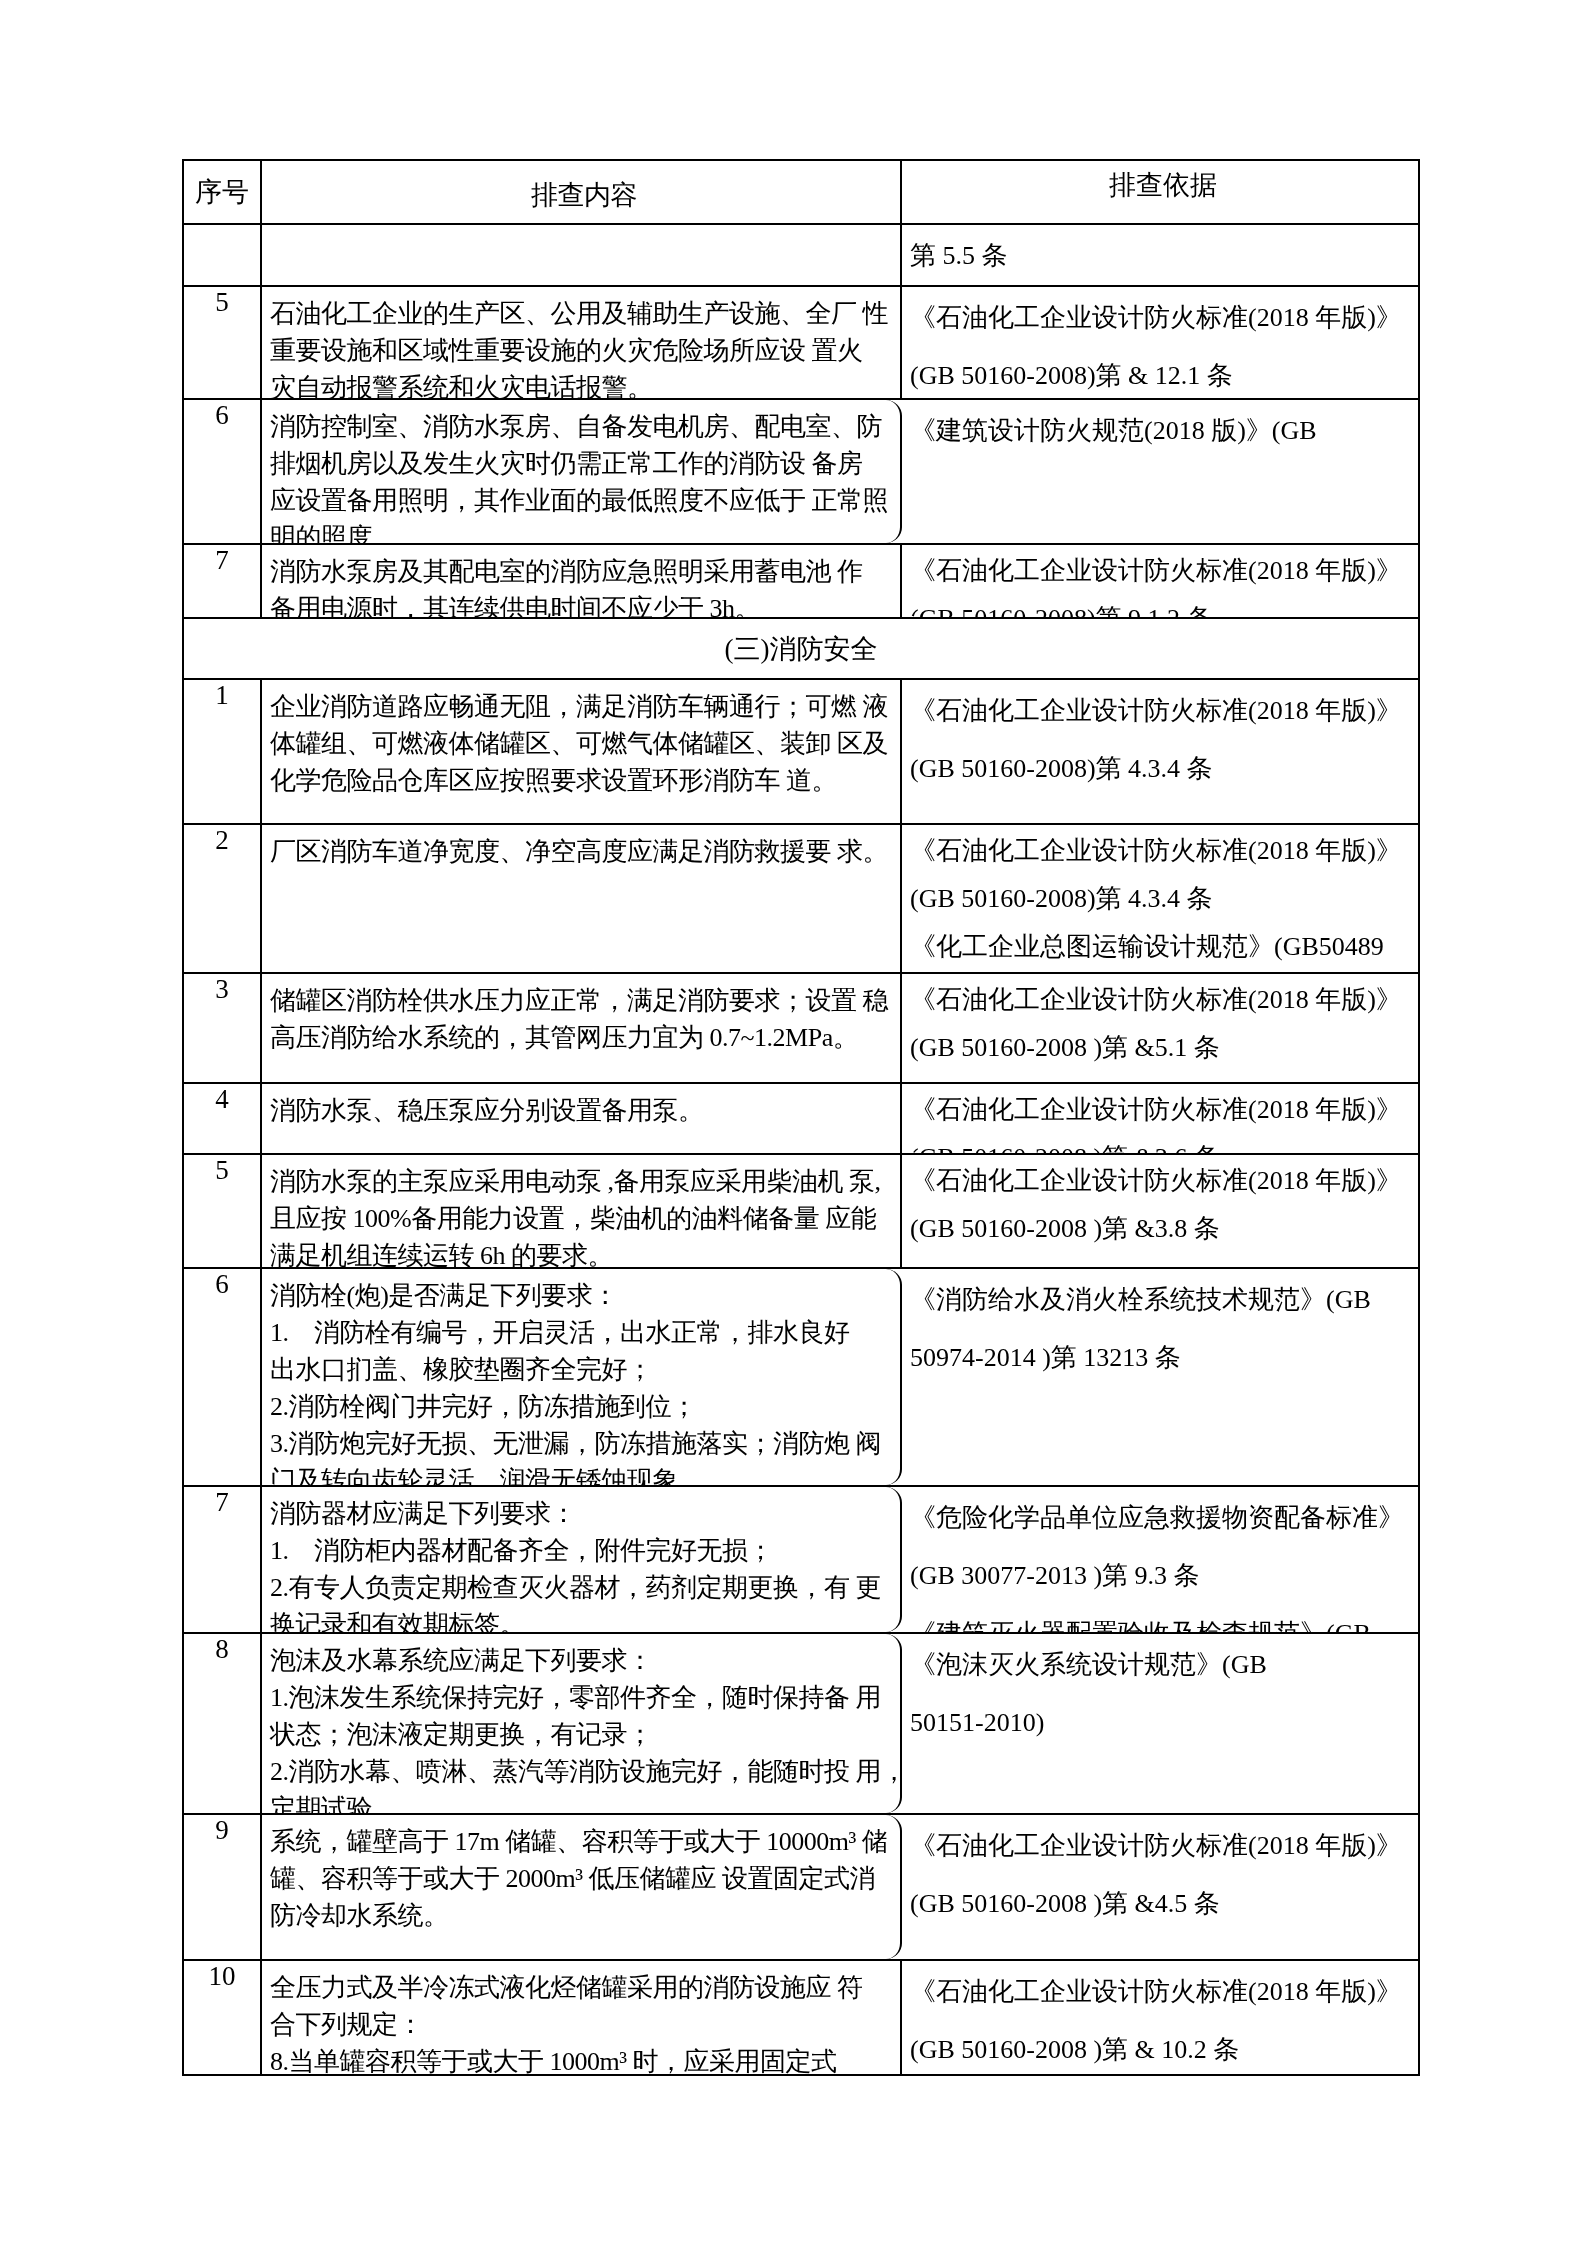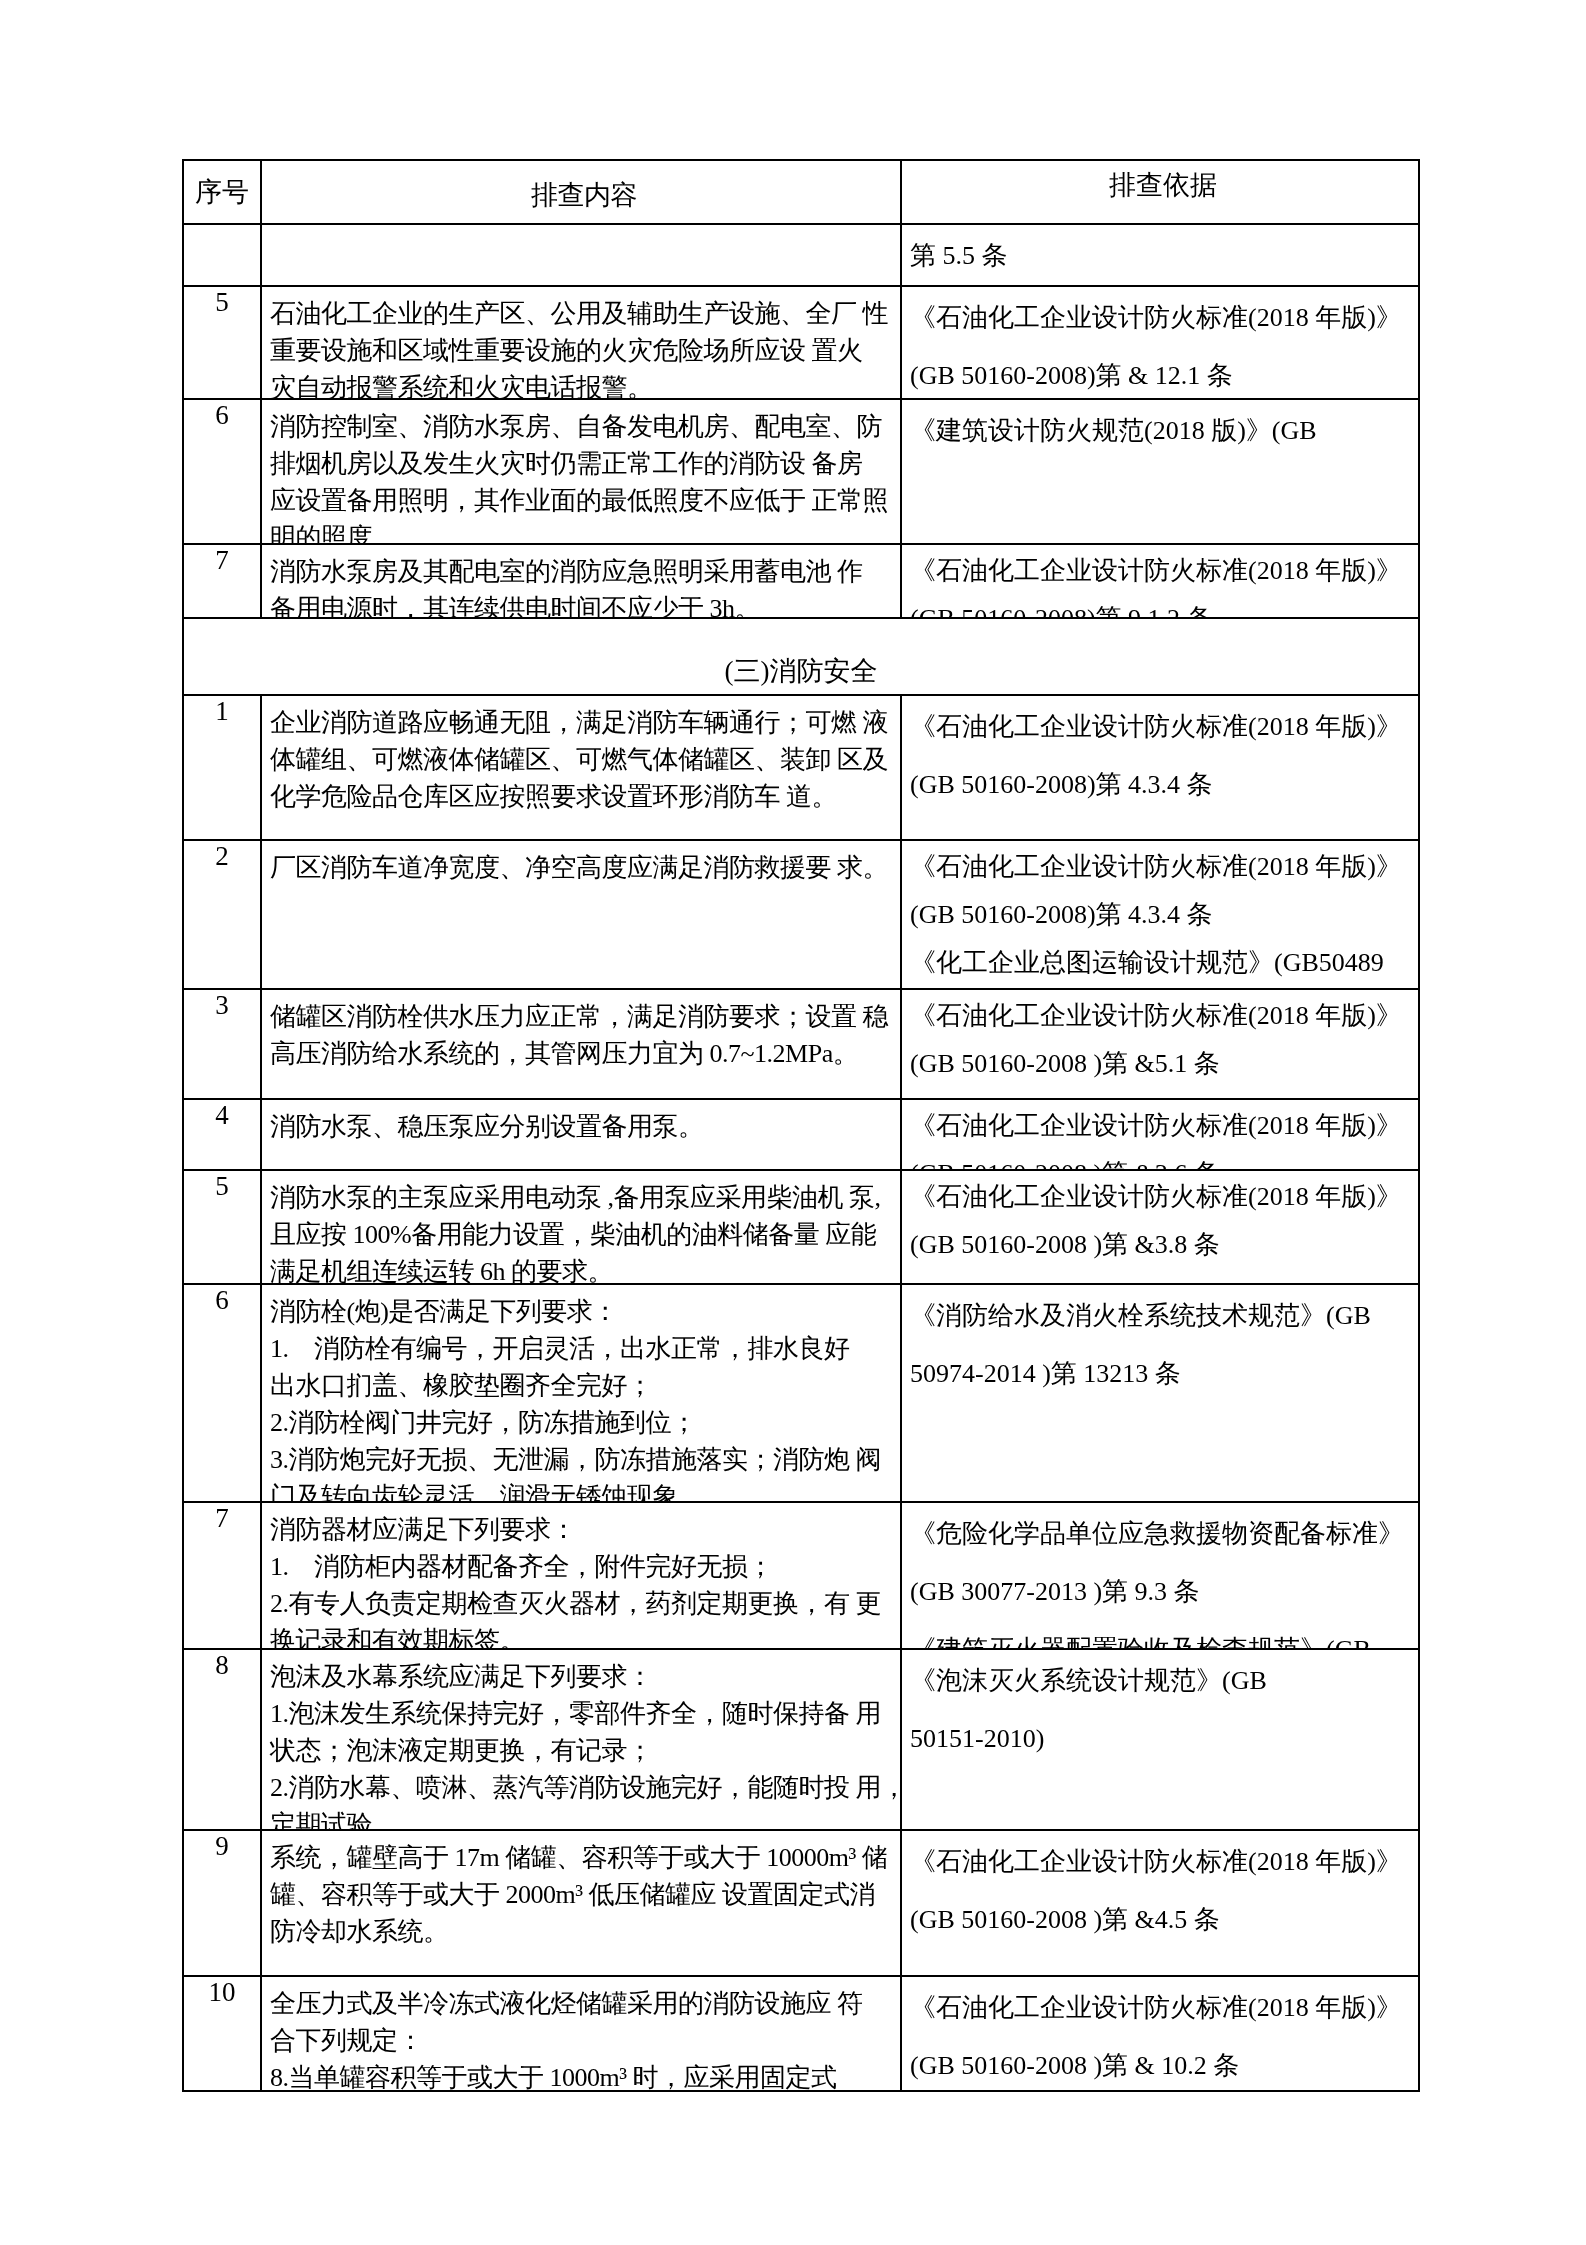--- a/index.html
+++ b/index.html
@@ -7,21 +7,21 @@
         font-family:"Liberation Serif","DejaVu Serif",serif;color:#000;}
   .tbl{position:absolute;left:182px;top:159px;width:1238px;border:2px solid #000;box-sizing:border-box;}
   .row{display:flex;border-bottom:2px solid #000;box-sizing:border-box;overflow:hidden;}
   .row:last-child{border-bottom:none;}
   .cell{box-sizing:border-box;overflow:hidden;border-right:2px solid #000;display:flex;flex-direction:column;justify-content:flex-start;}
   .cell:last-child{border-right:none;}
   .c-num{flex:0 0 78px;align-items:center;font-size:27px;}
   .c-content{flex:0 0 640px;padding:8px 2px 2px 8px;font-size:26px;line-height:37px;letter-spacing:-0.5px;}
   .c-basis{flex:1 1 auto;padding:2px 2px 16px 8px;font-size:26px;line-height:58px;}
   .tight{line-height:48px;}
-  .vtop{justify-content:flex-start;}
+  .vtop{justify-content:flex-start;border-radius:16px;}
   .line{white-space:nowrap;}
   .header-row .cell{align-items:center;justify-content:center;font-size:27px;}
   .section-cell{flex:1 1 auto;align-items:center;justify-content:center;font-size:27px;border-right:none;}
 </style>
 </head>
 <body>
 
 <div class="page">
   <div class="tbl">
     <div class="row header-row" id="header-row" style="height: 64px;">
@@ -79,21 +79,21 @@
           </div>
           <div class="cell c-content">
             <div class="line">消防水泵房及其配电室的消防应急照明采用蓄电池 作</div>
             <div class="line">备用电源时，其连续供电时间不应少于 3h。</div>
           </div>
           <div class="cell c-basis vtop tight">
             <div class="line">《石油化工企业设计防火标准(2018 年版)》</div>
             <div class="line">(GB 50160-2008)第 9.1.2 条</div>
           </div>
         </div>
-        <div class="row" style="height: 49px; margin-top: 28px;">
+        <div class="row" style="height: 61px;">
           <div class="cell section-cell">
             <span class="line">(三)消防安全</span>
           </div>
         </div>
         <div class="row" style="height: 145px;">
           <div class="cell c-num">
             <span class="line">1</span>
           </div>
           <div class="cell c-content">
             <div class="line">企业消防道路应畅通无阻，满足消防车辆通行；可燃 液</div>

